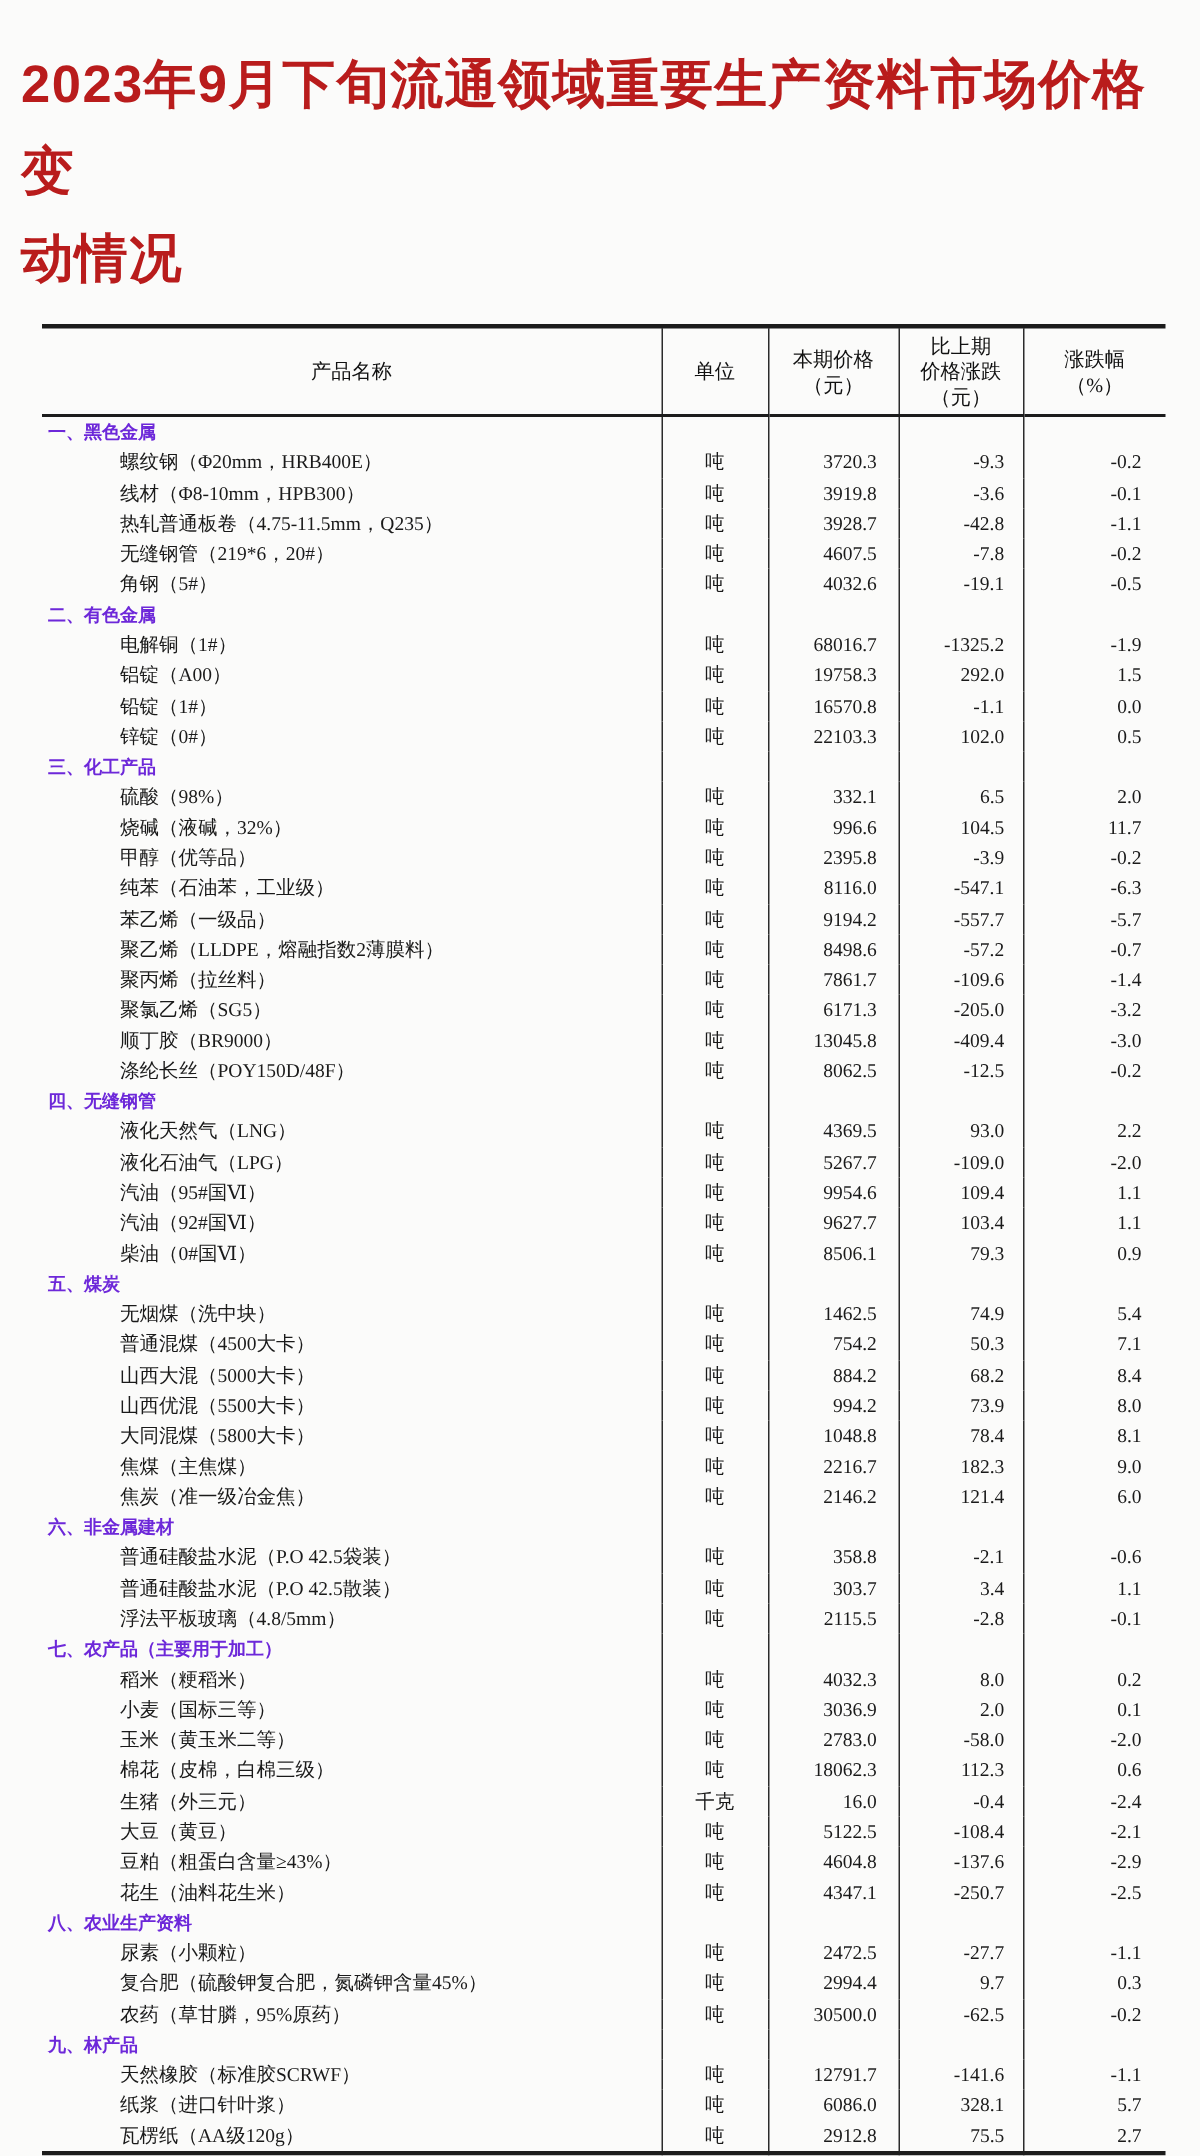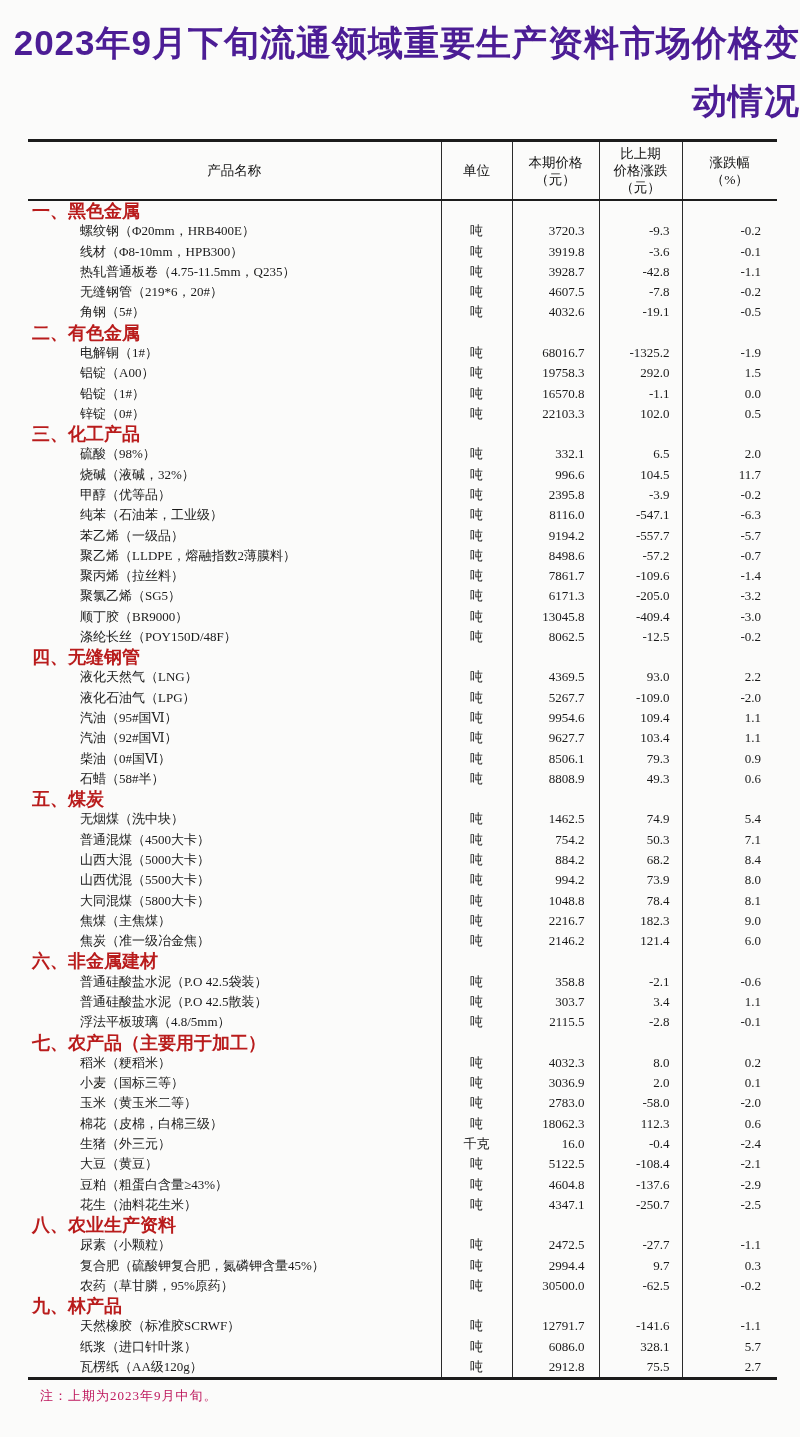--- a/index.html
+++ b/index.html
@@ -6,28 +6,28 @@
   body {
     width:800px; height:1437px;
     background:#fbfbfa;
     font-family:"Liberation Serif","DejaVu Serif",serif;
     color:#1a1a1a;
     overflow:hidden;
   }
   .page { position:relative; width:800px; height:1437px; }
 
   .title {
-    margin:0; padding-top:14px;
+    margin:14px; padding-top:14px;
     font-family:"Liberation Sans","DejaVu Sans",sans-serif;
     font-weight:bold;
     font-size:35px;
     line-height:58px;
     letter-spacing:1px;
-    text-align:right;
-    color:#4c1d95;
+    text-align:left;
+    color:#b91c1c;
   }
 
   table.price-table {
     border-collapse:collapse;
     table-layout:fixed;
     width:749px;
     margin:9px 0 0 28px;
     border-top:3px solid #1c1c1c;
     border-bottom:3px solid #1c1c1c;
   }
@@ -54,22 +54,22 @@
   tbody td {
     height:20.28px;
     padding:0;
     font-size:13px;
     line-height:20.28px;
     overflow:hidden;
     white-space:nowrap;
   }
   td.sec-name {
     font-weight:bold;
-    font-size:18px;
-    color:#b91c1c;
+    font-size:12px;
+    color:#6d28d9;
     padding-left:4px;
     text-align:left;
   }
   td.item-name { padding-left:52px; text-align:left; }
   td.cell-unit { text-align:center; }
   td.cell-price  { text-align:right; padding-right:14px;margin-top:44px; }
   td.cell-change { text-align:right; padding-right:12px; }
   td.cell-pct    { text-align:right; padding-right:16px; }
 
   .footnote {
@@ -297,27 +297,20 @@
           <td class="bl cell-change">103.4</td>
           <td class="bl cell-pct">1.1</td>
         </tr>
         <tr class="product-row">
           <td class="item-name">柴油（0#国Ⅵ）</td>
           <td class="bl cell-unit">吨</td>
           <td class="bl cell-price">8506.1</td>
           <td class="bl cell-change">79.3</td>
           <td class="bl cell-pct">0.9</td>
         </tr>
-        <tr class="product-row">
-          <td class="item-name">石蜡（58#半）</td>
-          <td class="bl cell-unit">吨</td>
-          <td class="bl cell-price">8808.9</td>
-          <td class="bl cell-change">49.3</td>
-          <td class="bl cell-pct">0.6</td>
-        </tr>
         <tr class="section-row">
           <td class="sec-name">五、煤炭</td>
           <td class="bl cell-unit"></td>
           <td class="bl cell-price"></td>
           <td class="bl cell-change"></td>
           <td class="bl cell-pct"></td>
         </tr>
         <tr class="product-row">
           <td class="item-name">无烟煤（洗中块）</td>
           <td class="bl cell-unit">吨</td>

